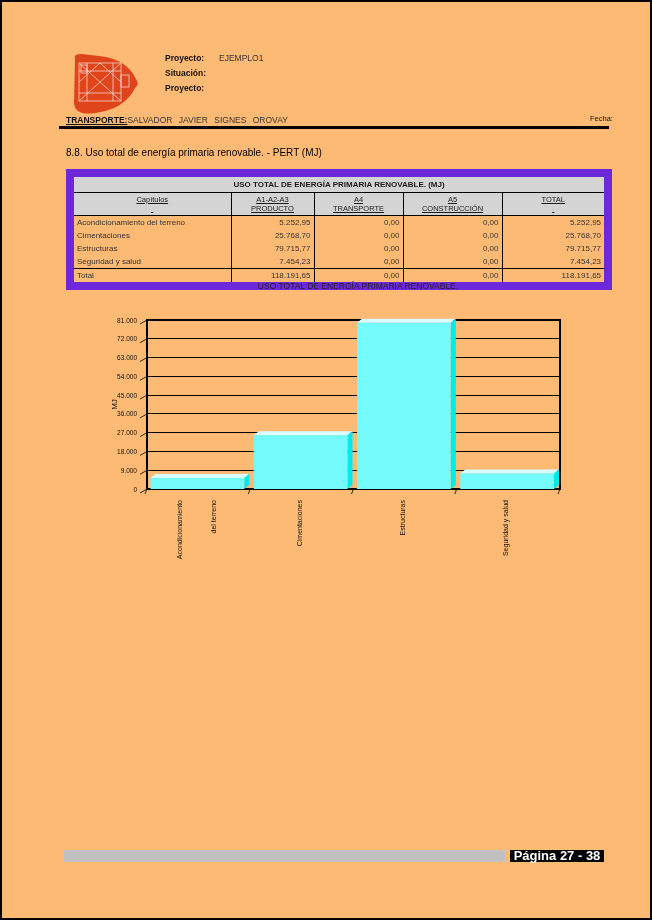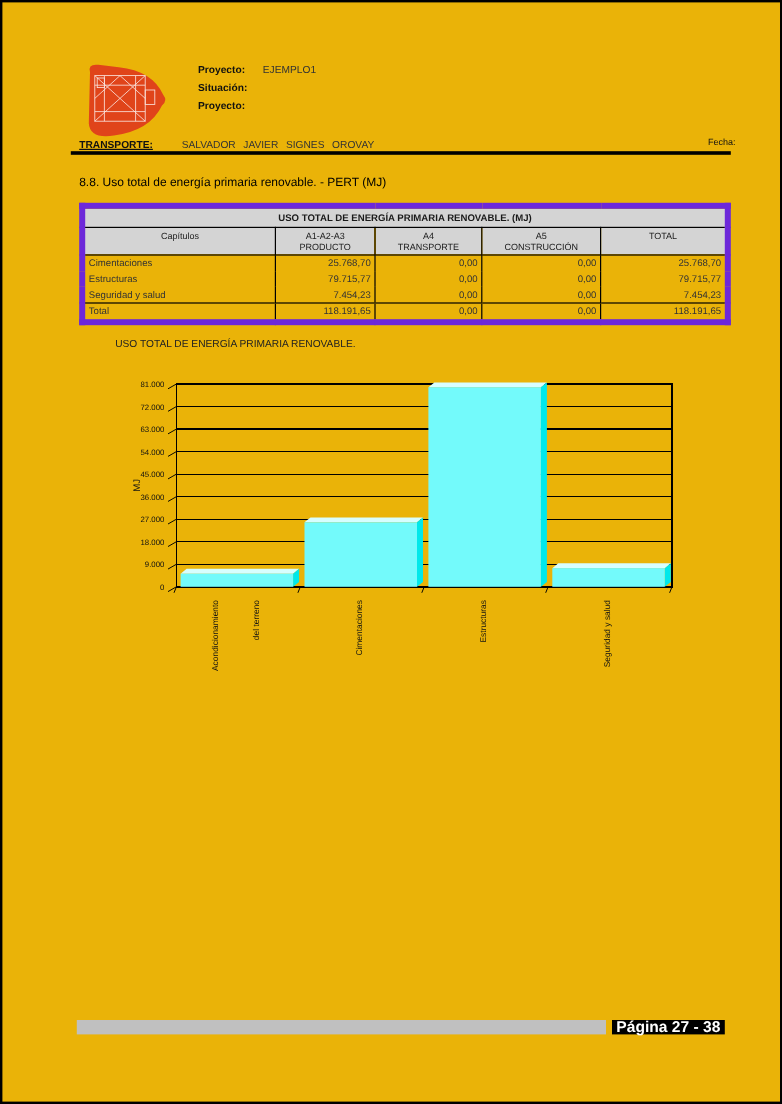--- a/index.html
+++ b/index.html
@@ -1,44 +1,44 @@
 <!DOCTYPE html>
 <html><head>
 <meta charset="utf-8">
 <style>
   html,body{margin:0;padding:0;background:#fff;}
   .page{
-    position:relative;width:652px;height:920px;background:#eab308;
+    position:relative;width:652px;height:920px;background:#fdba74;
     box-sizing:border-box;border:2px solid #000;overflow:hidden;
     font-family:"Liberation Sans",sans-serif;color:#111;
   }
   .logo{position:absolute;left:63px;top:49px;width:79px;height:67px;}
   .proj-info{position:absolute;left:163px;top:51px;}
   .field{height:15px;font-size:8.5px;white-space:nowrap;}
   .flabel{font-weight:bold;display:inline-block;min-width:50px;color:#111;}
   .fvalue{color:#333;margin-left:4px;word-spacing:2px;}
   .arch-line{position:absolute;left:64px;top:113px;font-size:8.5px;white-space:nowrap;}
   .arch-label{font-weight:bold;text-decoration:underline;}
-  .arch-value{margin-left:24px;color:#333;word-spacing:4px;}
+  .arch-value{margin-left:0;color:#333;word-spacing:4px;}
   .fecha{position:absolute;left:588px;top:112px;font-size:7.5px;font-weight:normal;}
   .thick-rule{position:absolute;left:57px;top:124px;width:550px;height:3px;background:#000;}
   .section-title{position:absolute;left:64px;top:145px;font-size:10px;font-weight:normal;color:#000;}
   .data-table{
     position:absolute;left:64px;top:167px;width:538px;
-    border-collapse:collapse;border:5px solid #6d28d9;table-layout:fixed;
+    border-collapse:collapse;border:8px solid #6d28d9;table-layout:fixed;
     font-size:8px;color:#333;
   }
   .data-table th,.data-table td{border:1px solid #000;overflow:hidden;white-space:nowrap;}
   .tbl-title{background:#D4D4D4;font-weight:bold;font-size:8px;height:13px;text-align:center;color:#1a1a1a;}
-  .data-table thead tr.cols th{background:#D4D4D4;font-weight:normal;font-size:7.5px;line-height:9px;padding:2px 0;text-align:center;color:#1a1a1a;}
+  .data-table thead tr.cols th{background:#D4D4D4;font-weight:normal;font-size:7.5px;line-height:9px;padding:2px 0;text-align:center;color:#1a1a1a;text-decoration:underline;}
   .data-table tbody td{border-top:none;border-bottom:none;height:13px;padding:0 3px;}
   .data-table tbody tr.total-row td{border-top:1px solid #000;}
   .data-table td.num{text-align:right;}
   .data-table td.lbl{text-align:left;}
-  .chart-title{position:absolute;left:94px;top:279px;width:460px;font-size:8.5px;color:#222;}
+  .chart-title{position:absolute;left:126px;top:279px;width:460px;text-align:center;font-size:8.5px;color:#222;}
   .chart{position:absolute;left:108px;top:302px;}
   .chart text{font-family:"Liberation Sans",sans-serif;}
   .footer-bar{position:absolute;left:62px;top:848px;width:441px;height:12px;background:#C0C0C0;}
   .footer-page{
     position:absolute;left:508px;top:848px;width:94px;height:12px;background:#000;
     color:#fff;font-size:13px;line-height:12px;text-align:center;font-weight:bold;
   }
 </style>
 </head>
 <body>
@@ -111,20 +111,27 @@
             <div>A5</div>
             <div>CONSTRUCCIÓN</div>
           </th>
           <th>
             <div>TOTAL</div>
             <div>&nbsp;</div>
           </th>
         </tr>
     </thead>
     <tbody>
+        <tr>
+          <td class="lbl">Acondicionamiento del terreno</td>
+          <td class="num">5.252,95</td>
+          <td class="num">0,00</td>
+          <td class="num">0,00</td>
+          <td class="num">5.252,95</td>
+        </tr>
         <tr>
           <td class="lbl">Cimentaciones</td>
           <td class="num">25.768,70</td>
           <td class="num">0,00</td>
           <td class="num">0,00</td>
           <td class="num">25.768,70</td>
         </tr>
         <tr>
           <td class="lbl">Estructuras</td>
           <td class="num">79.715,77</td>

